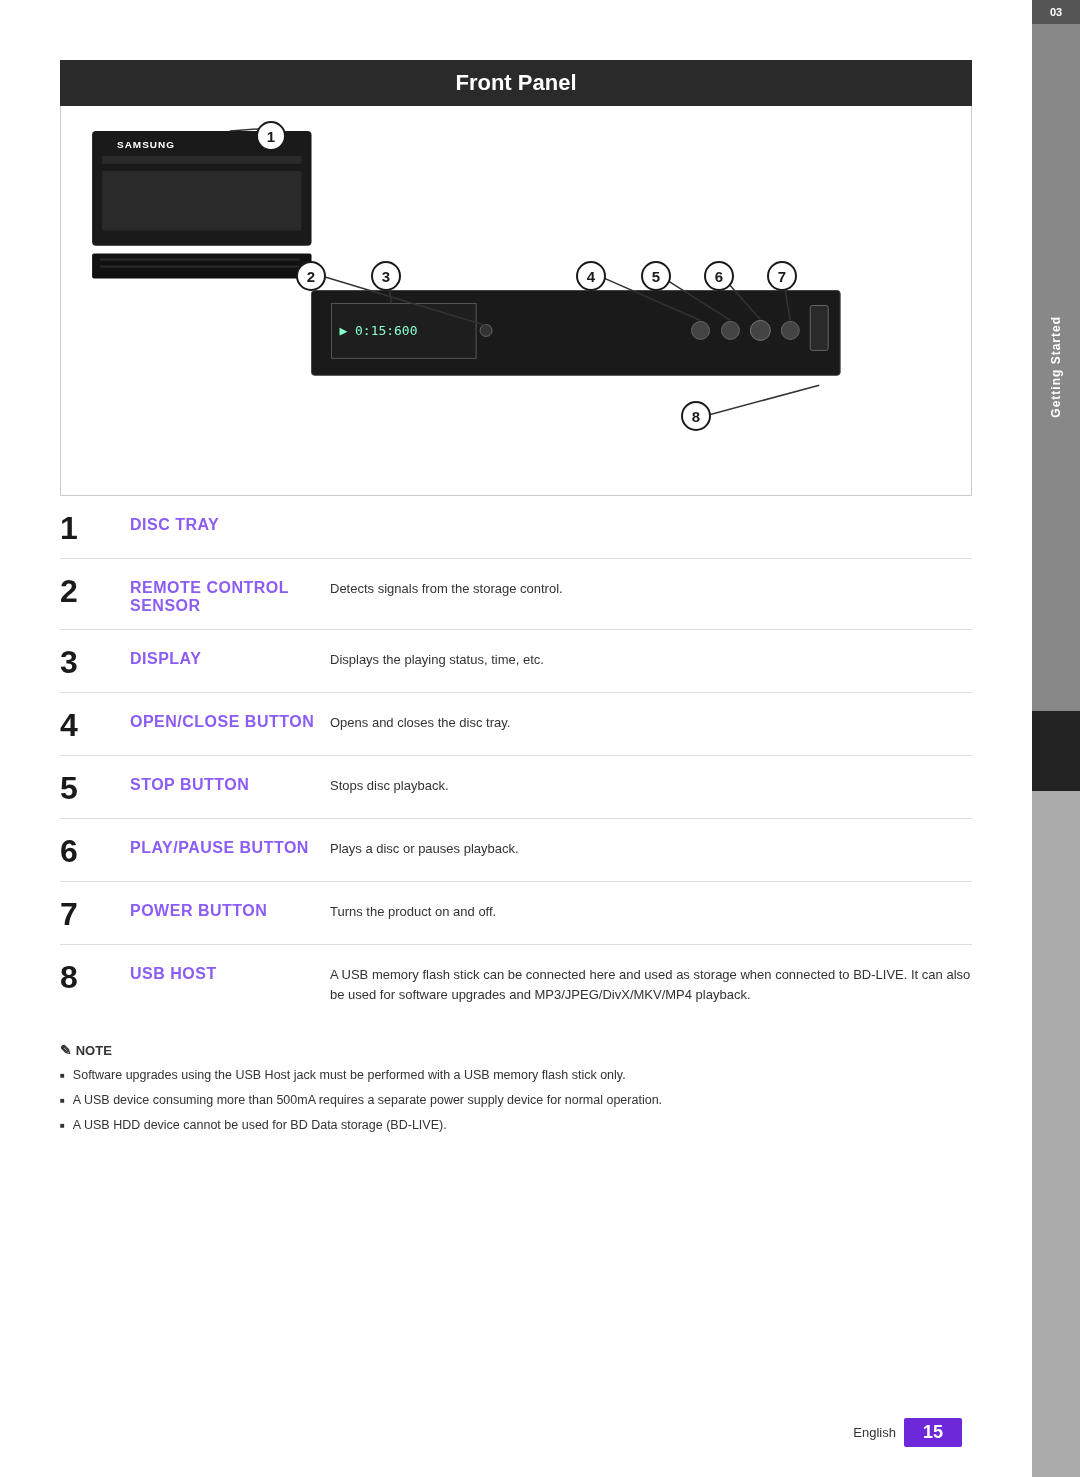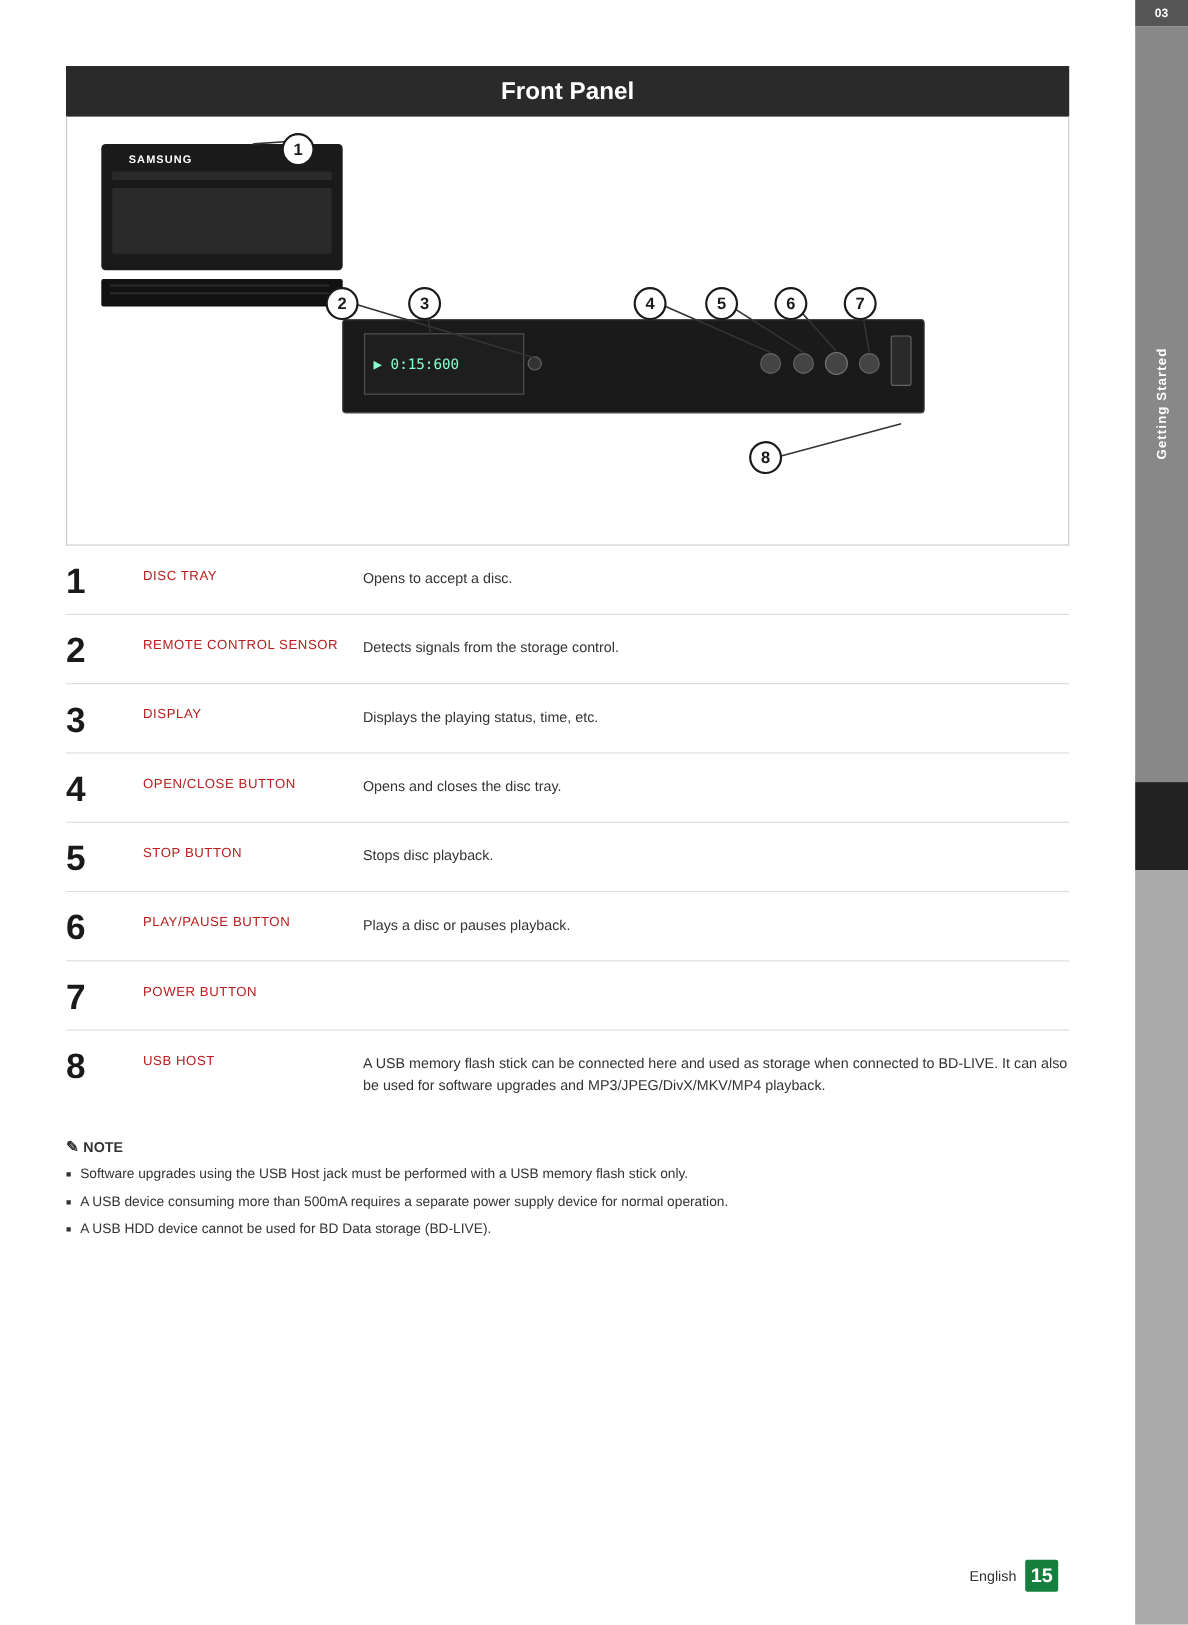--- a/index.html
+++ b/index.html
@@ -139,23 +139,23 @@
     .comp-number {
       font-size: 32px;
       font-weight: bold;
       color: #1a1a1a;
       width: 70px;
       flex-shrink: 0;
       line-height: 1;
       padding-top: 2px;
     }
     .comp-name {
-      font-size: 12px;
-      font-weight: normal;
-      color: #b91c1c;
+      font-size: 16px;
+      font-weight: bold;
+      color: #8b5cf6;
       width: 200px;
       flex-shrink: 0;
       text-transform: uppercase;
       letter-spacing: 0.5px;
       padding-top: 6px;
     }
     .comp-desc {
       font-size: 13px;
       color: #333;
       flex: 1;
@@ -205,25 +205,25 @@
       bottom: 30px;
       right: 70px;
       font-size: 13px;
       color: #333;
       display: flex;
       align-items: center;
       gap: 8px;
       text-align: center;
     }
     .page-num-box {
-      background: #15803d;
+      background: #6d28d9;
       color: #fff;
       font-size: 18px;
       font-weight: bold;
-      padding: 4px 5px;
+      padding: 4px 19px;
       border-radius: 2px;
     }
   </style>
 </head>
 <body>
 
 <div class="right-sidebar">
   <div class="sidebar-top-number">03</div>
   <div class="sidebar-text-rotated">
     <span>Getting Started</span>
@@ -290,21 +290,20 @@
     <div class="callout callout-6">6</div>
     <div class="callout callout-7">7</div>
     <div class="callout callout-8">8</div>
   </div>
 
   <div class="component-list">
 
     <div class="component-row">
       <div class="comp-number">1</div>
       <div class="comp-name">DISC TRAY</div>
-      <div class="comp-desc">Opens to accept a disc.</div>
     </div>
 
     <div class="component-row">
       <div class="comp-number">2</div>
       <div class="comp-name">REMOTE CONTROL SENSOR</div>
       <div class="comp-desc">Detects signals from the storage control.</div>
     </div>
 
     <div class="component-row">
       <div class="comp-number">3</div>
@@ -326,20 +325,21 @@
 
     <div class="component-row">
       <div class="comp-number">6</div>
       <div class="comp-name">PLAY/PAUSE BUTTON</div>
       <div class="comp-desc">Plays a disc or pauses playback.</div>
     </div>
 
     <div class="component-row">
       <div class="comp-number">7</div>
       <div class="comp-name">POWER BUTTON</div>
+      <div class="comp-desc">Turns the product on and off.</div>
     </div>
 
     <div class="component-row">
       <div class="comp-number">8</div>
       <div class="comp-name">USB HOST</div>
       <div class="comp-desc">A USB memory flash stick can be connected here and used as storage when connected to BD-LIVE. It can also be used for software upgrades and MP3/JPEG/DivX/MKV/MP4 playback.</div>
     </div>
 
   </div>
 

